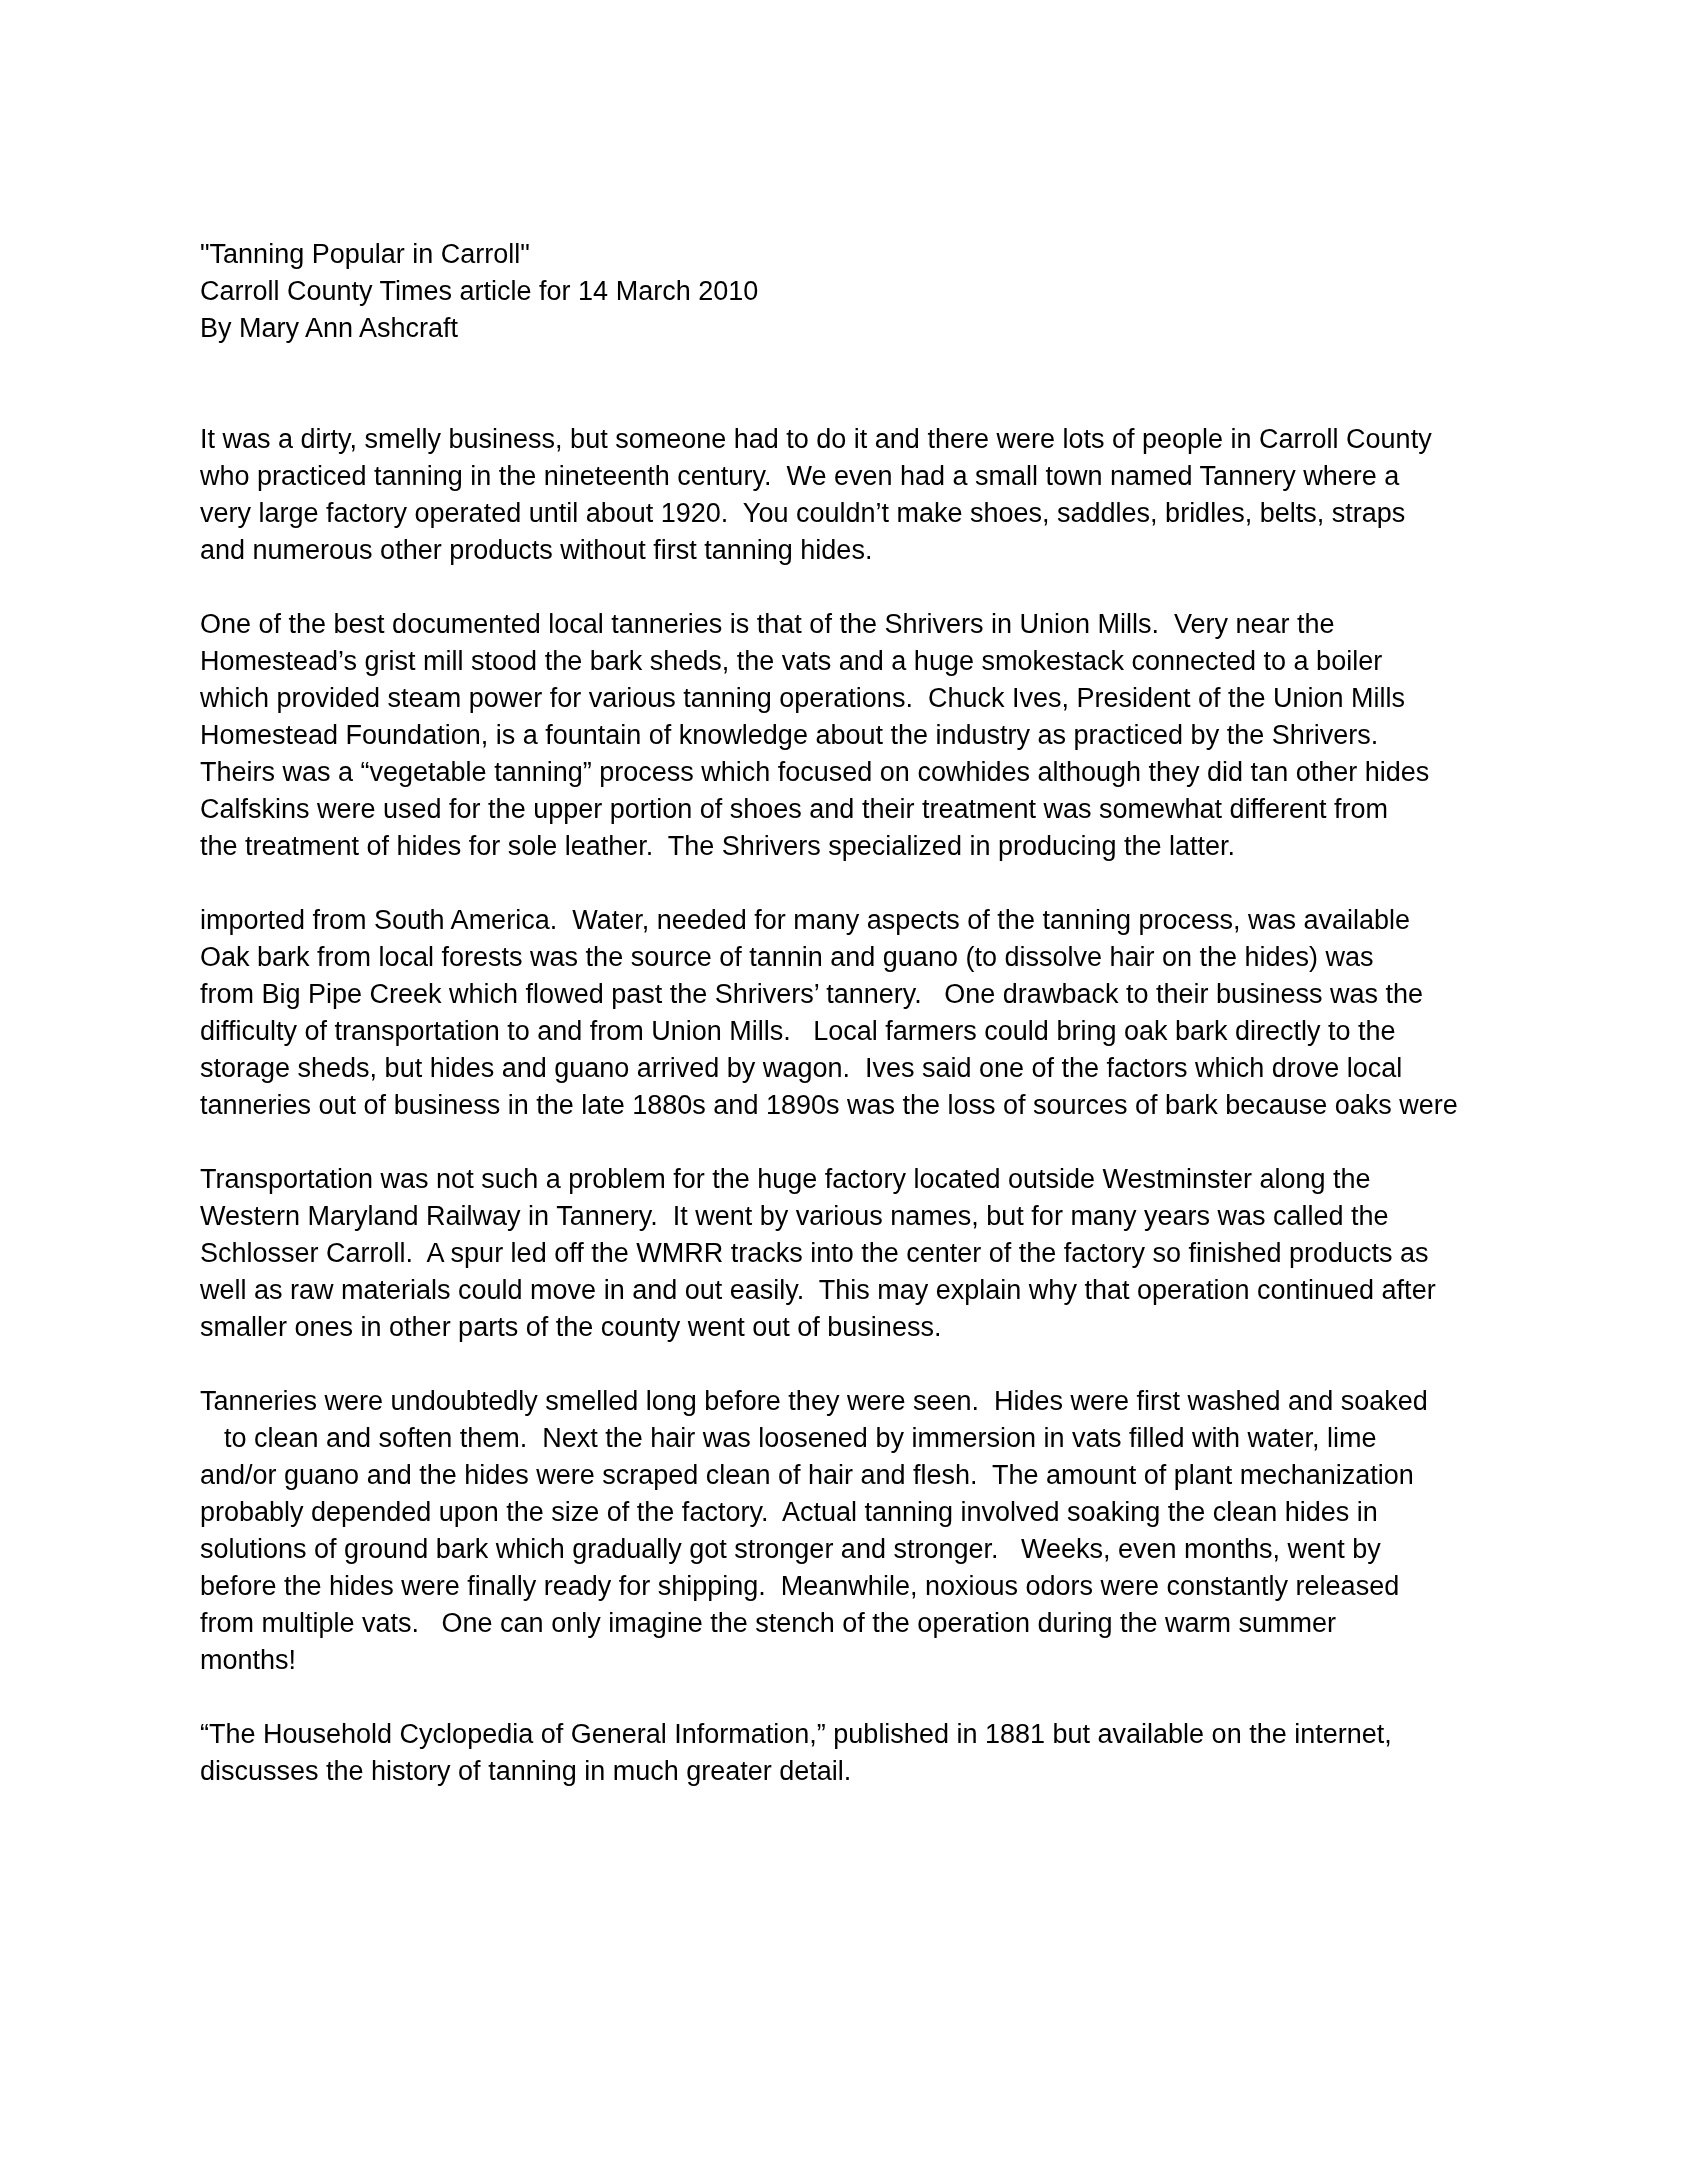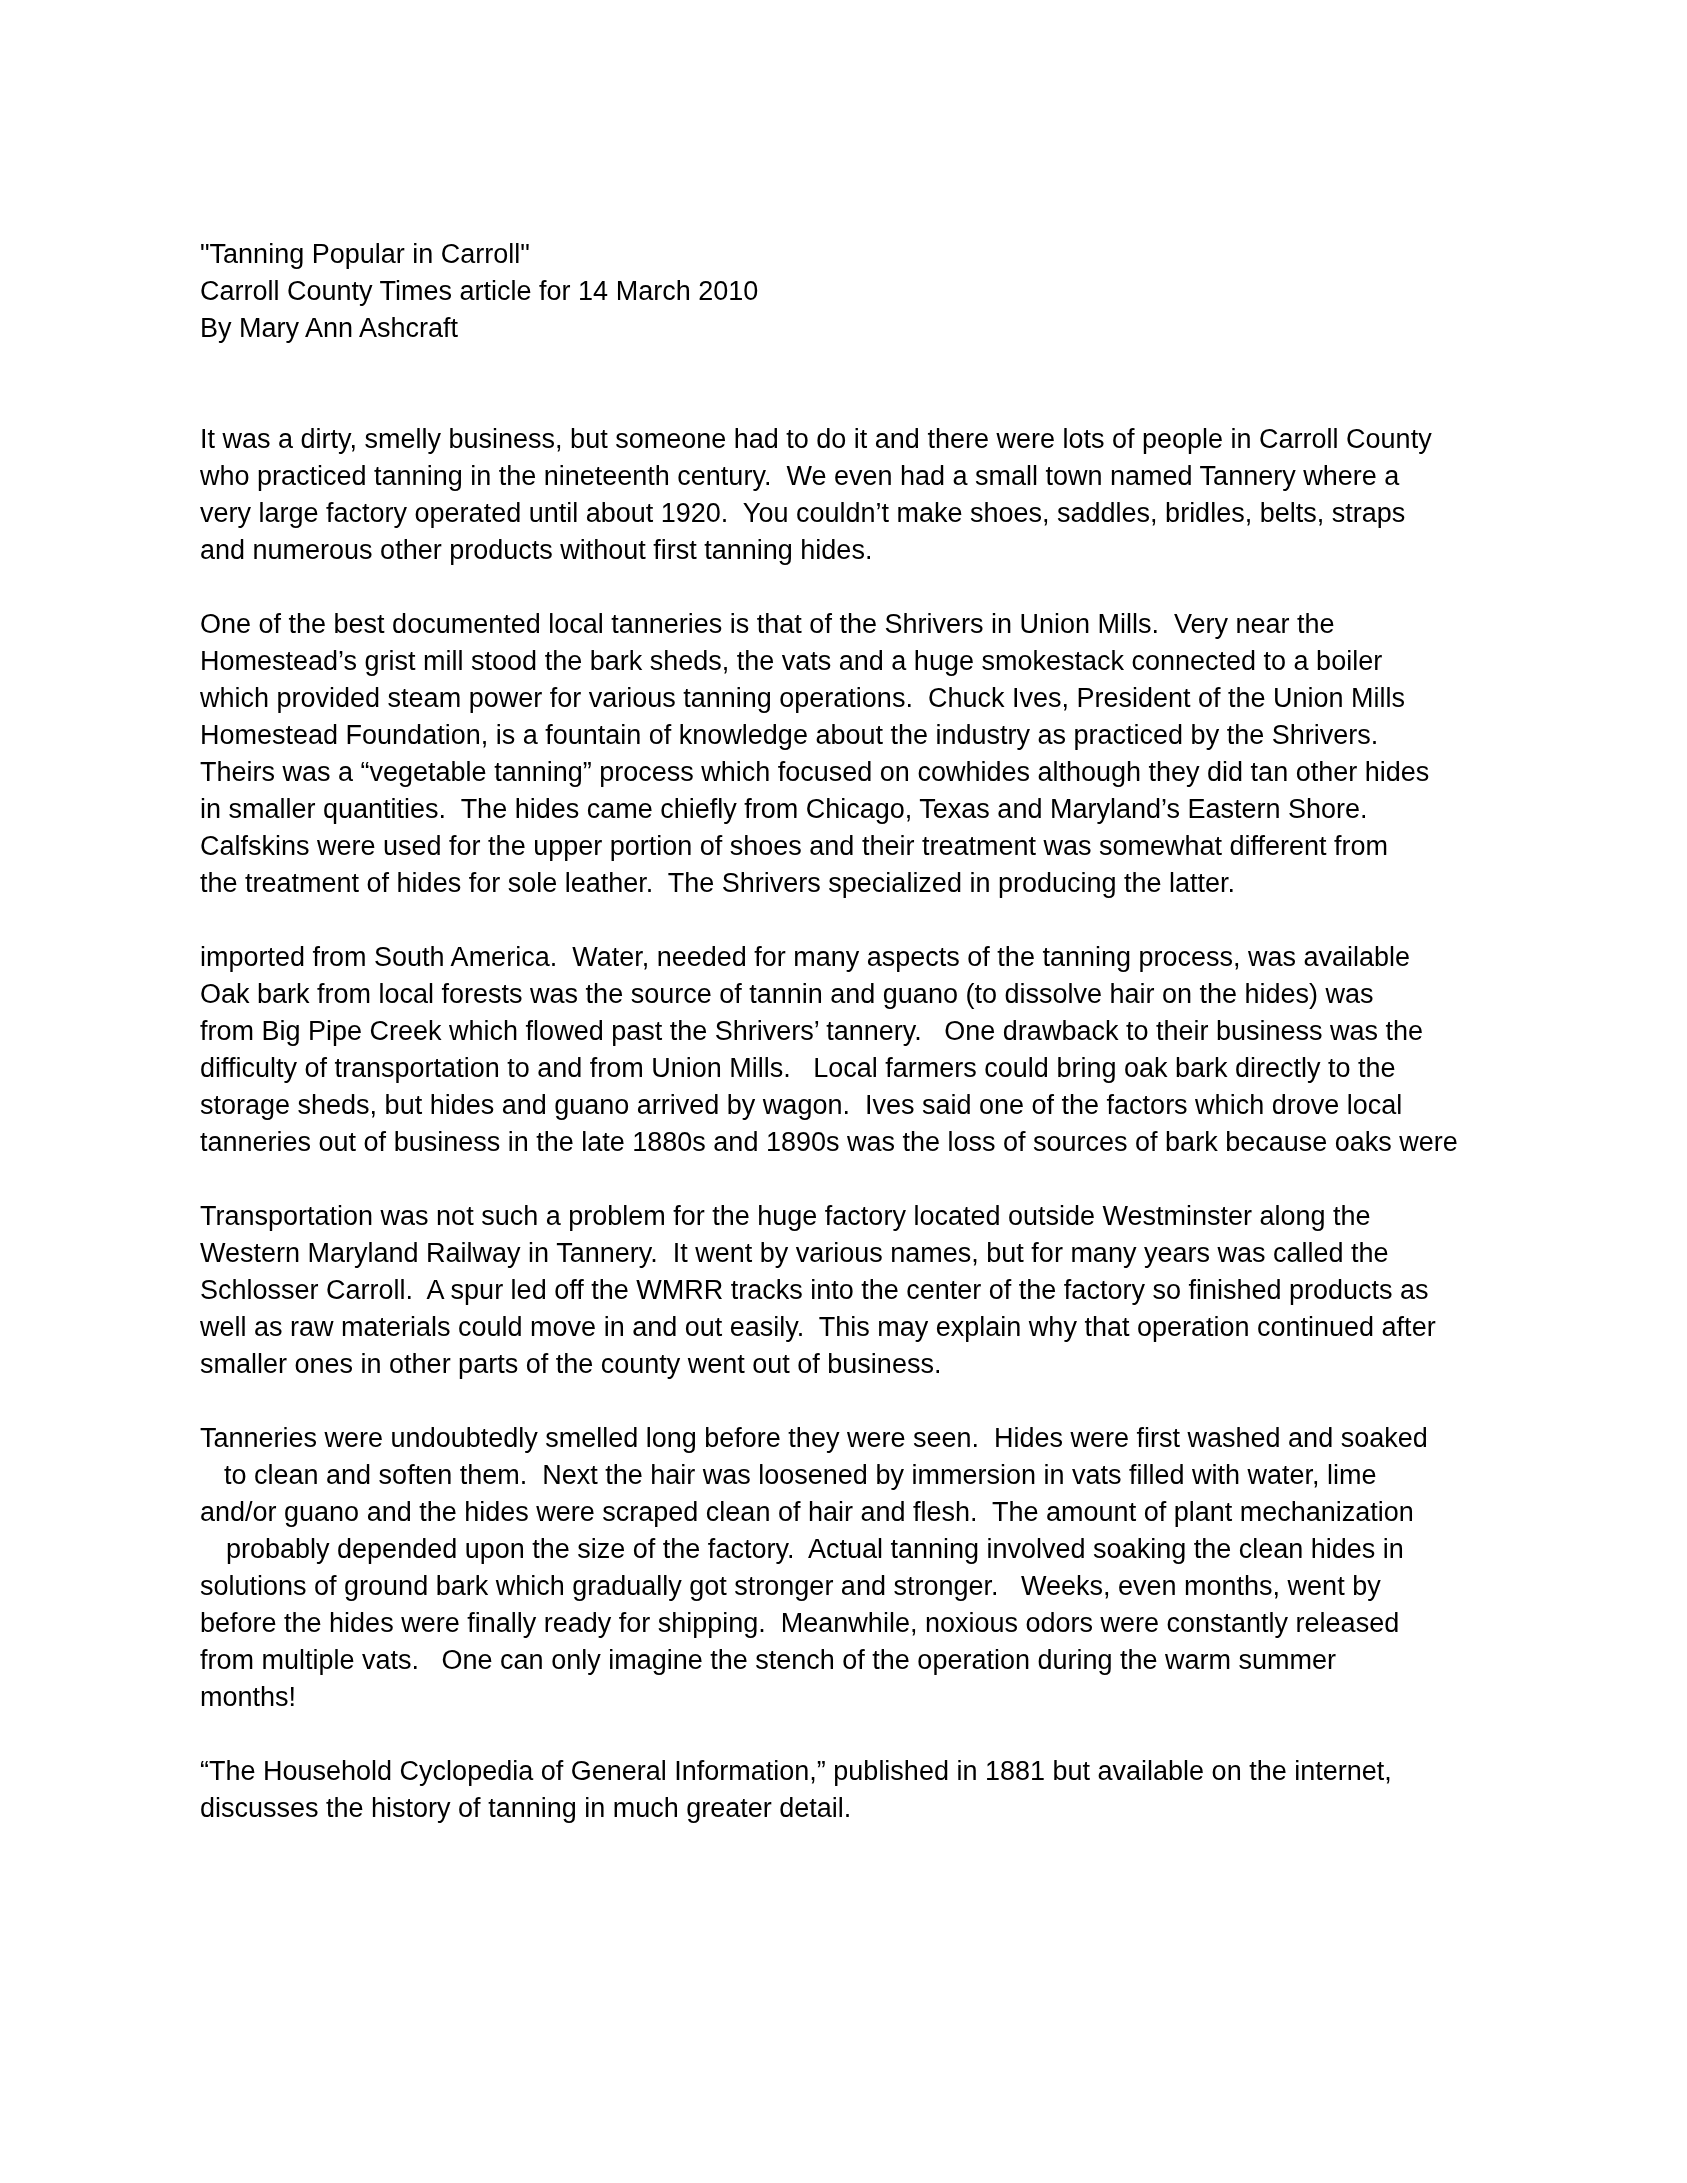--- a/index.html
+++ b/index.html
@@ -49,21 +49,20 @@
     <span class="line" style="white-space: pre;">very large factory operated until about 1920.  You couldn’t make shoes, saddles, bridles, belts, straps</span>
     <span class="line" style="white-space: pre;">and numerous other products without first tanning hides.</span>
   </div>
 
   <div class="para">
     <span class="line" style="white-space: pre;">One of the best documented local tanneries is that of the Shrivers in Union Mills.  Very near the</span>
     <span class="line" style="white-space: pre;">Homestead’s grist mill stood the bark sheds, the vats and a huge smokestack connected to a boiler</span>
     <span class="line" style="white-space: pre;">which provided steam power for various tanning operations.  Chuck Ives, President of the Union Mills</span>
     <span class="line" style="white-space: pre;">Homestead Foundation, is a fountain of knowledge about the industry as practiced by the Shrivers.</span>
     <span class="line" style="white-space: pre;">Theirs was a “vegetable tanning” process which focused on cowhides although they did tan other hides</span>
-    <span class="line" style="white-space: pre;">in smaller quantities.  The hides came chiefly from Chicago, Texas and Maryland’s Eastern Shore.</span>
     <span class="line" style="white-space: pre;">Calfskins were used for the upper portion of shoes and their treatment was somewhat different from</span>
     <span class="line" style="white-space: pre;">the treatment of hides for sole leather.  The Shrivers specialized in producing the latter.</span>
   </div>
 
   <div class="para">
     <span class="line" style="white-space: pre;">imported from South America.  Water, needed for many aspects of the tanning process, was available</span>
     <span class="line" style="white-space: pre;">Oak bark from local forests was the source of tannin and guano (to dissolve hair on the hides) was</span>
     <span class="line" style="white-space: pre;">from Big Pipe Creek which flowed past the Shrivers’ tannery.   One drawback to their business was the</span>
     <span class="line" style="white-space: pre;">difficulty of transportation to and from Union Mills.   Local farmers could bring oak bark directly to the</span>
     <span class="line" style="white-space: pre;">storage sheds, but hides and guano arrived by wagon.  Ives said one of the factors which drove local</span>
@@ -75,21 +74,21 @@
     <span class="line" style="white-space: pre;">Western Maryland Railway in Tannery.  It went by various names, but for many years was called the</span>
     <span class="line" style="white-space: pre;">Schlosser Carroll.  A spur led off the WMRR tracks into the center of the factory so finished products as</span>
     <span class="line" style="white-space: pre;">well as raw materials could move in and out easily.  This may explain why that operation continued after</span>
     <span class="line" style="white-space: pre;">smaller ones in other parts of the county went out of business.</span>
   </div>
 
   <div class="para">
     <span class="line" style="white-space: pre;">Tanneries were undoubtedly smelled long before they were seen.  Hides were first washed and soaked</span>
     <span class="line" style="white-space: pre; margin-left: 24px;">to clean and soften them.  Next the hair was loosened by immersion in vats filled with water, lime</span>
     <span class="line" style="white-space: pre;">and/or guano and the hides were scraped clean of hair and flesh.  The amount of plant mechanization</span>
-    <span class="line" style="white-space: pre; margin-left: 26px;">probably depended upon the size of the factory.  Actual tanning involved soaking the clean hides in</span>
+    <span class="line" style="white-space: pre;">probably depended upon the size of the factory.  Actual tanning involved soaking the clean hides in</span>
     <span class="line" style="white-space: pre;">solutions of ground bark which gradually got stronger and stronger.   Weeks, even months, went by</span>
     <span class="line" style="white-space: pre;">before the hides were finally ready for shipping.  Meanwhile, noxious odors were constantly released</span>
     <span class="line" style="white-space: pre;">from multiple vats.   One can only imagine the stench of the operation during the warm summer</span>
     <span class="line" style="white-space: pre;">months!</span>
   </div>
 
   <div class="para">
     <span class="line" style="white-space: pre;">“The Household Cyclopedia of General Information,” published in 1881 but available on the internet,</span>
     <span class="line" style="white-space: pre;">discusses the history of tanning in much greater detail.</span>
   </div>

